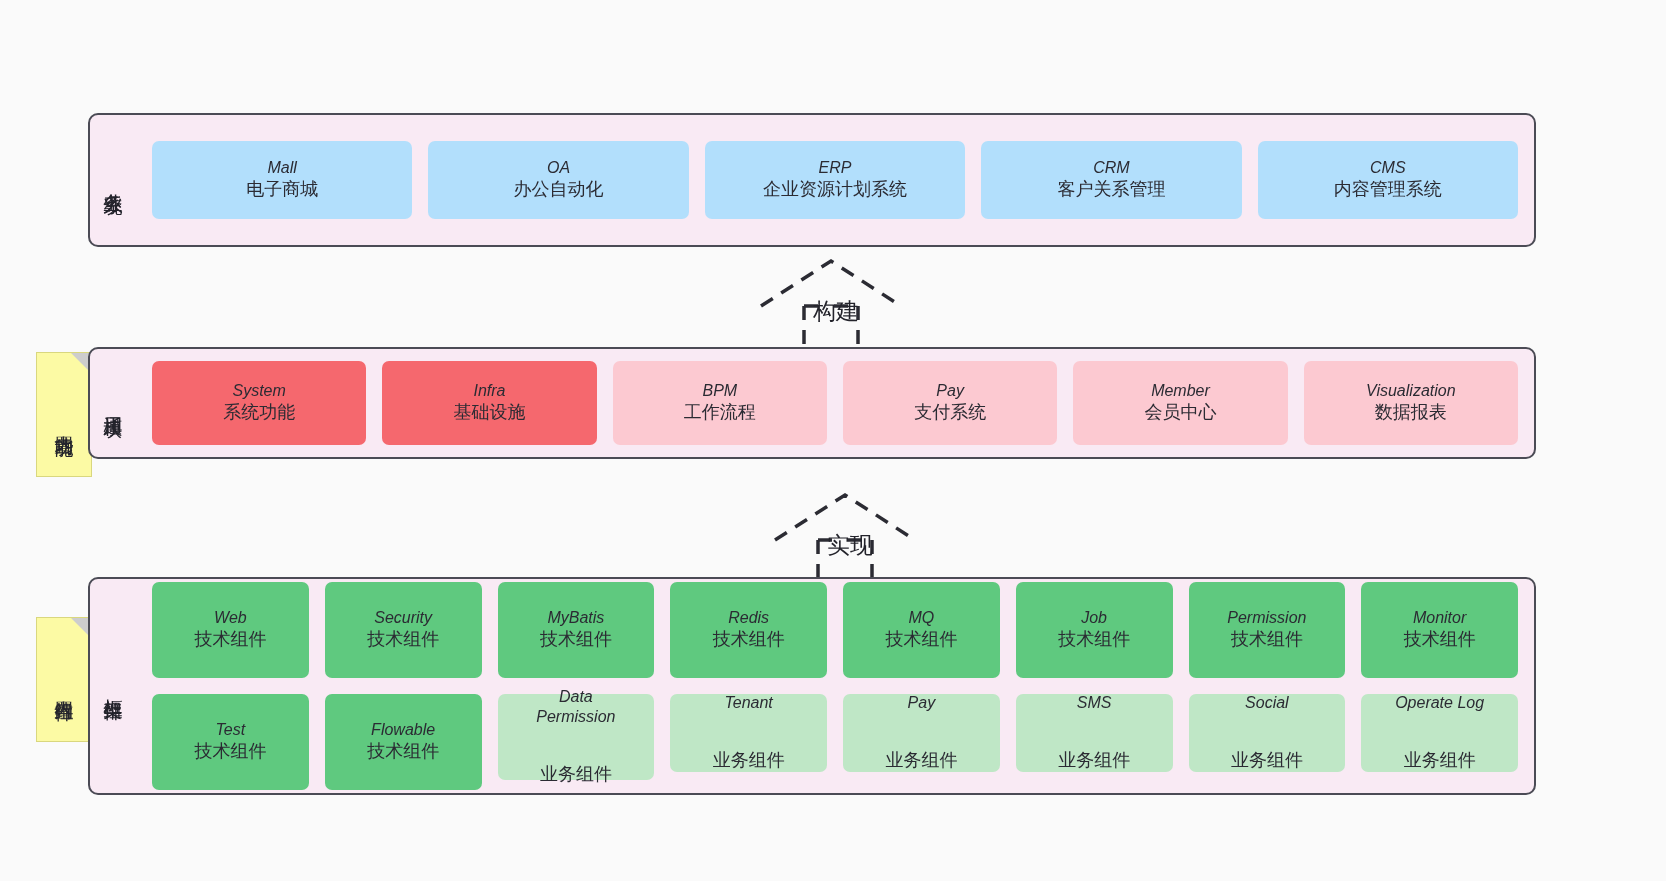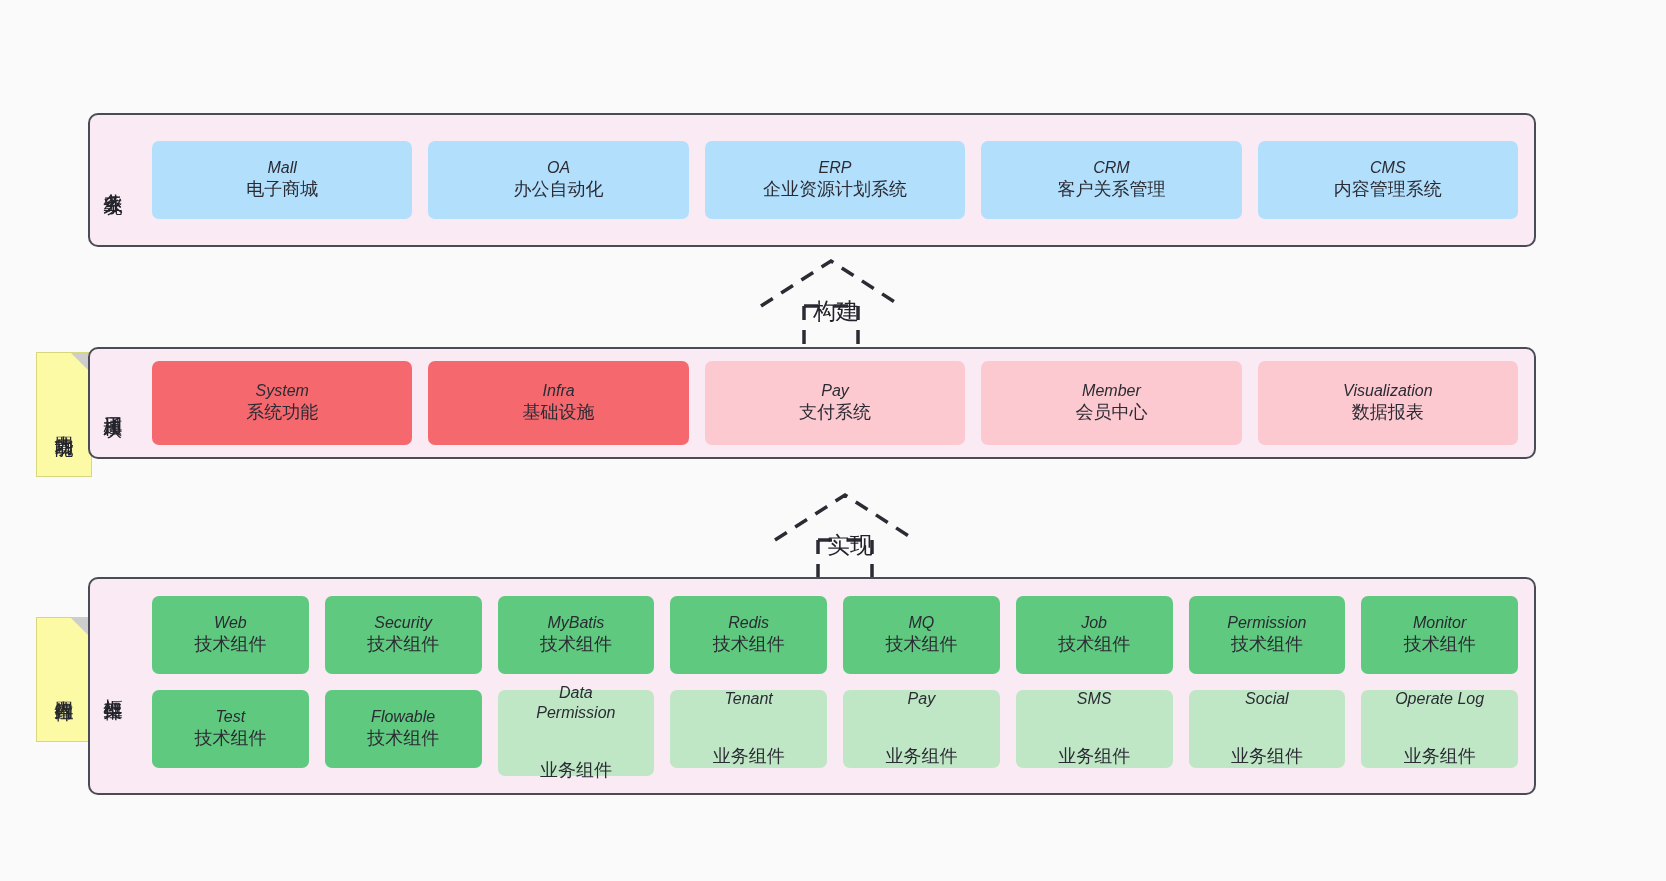--- a/index.html
+++ b/index.html
@@ -74,21 +74,21 @@
     text-align:center;
     box-sizing:border-box;
     padding:6px 4px;
   }
   .node .t1{font-size:16px;line-height:1.24;font-style:italic;}
   .node .t2{font-size:18px;line-height:1.3;}
 
   .n-blue{background:#b2dffc;height:78px;}
   .n-red{background:#f5686e;height:84px;}
   .n-pinklite{background:#fcc9d1;height:84px;}
-  .n-green{background:#5fc97f;height:78px;}
+  .n-green{background:#5fc97f;height:96px;}
   .n-greenlite{background:#bfe7c6;height:78px;gap:36px;}
 
   
   .note{
     position:absolute;
     width:56px;
     background:#fcfaa4;
     border:1px solid #d9d77e;
     box-sizing:border-box;
     display:flex;
@@ -200,20 +200,26 @@
           </div>
         </div>
 
         <div class="cell">
           <div class="node n-red">
             <div class="t1">Infra</div>
             <div class="t2">基础设施</div>
           </div>
         </div>
 
+        <div class="cell">
+          <div class="node n-pinklite">
+            <div class="t1">BPM</div>
+            <div class="t2">工作流程</div>
+          </div>
+        </div>
 
         <div class="cell">
           <div class="node n-pinklite">
             <div class="t1">Pay</div>
             <div class="t2">支付系统</div>
           </div>
         </div>
 
         <div class="cell">
           <div class="node n-pinklite">

